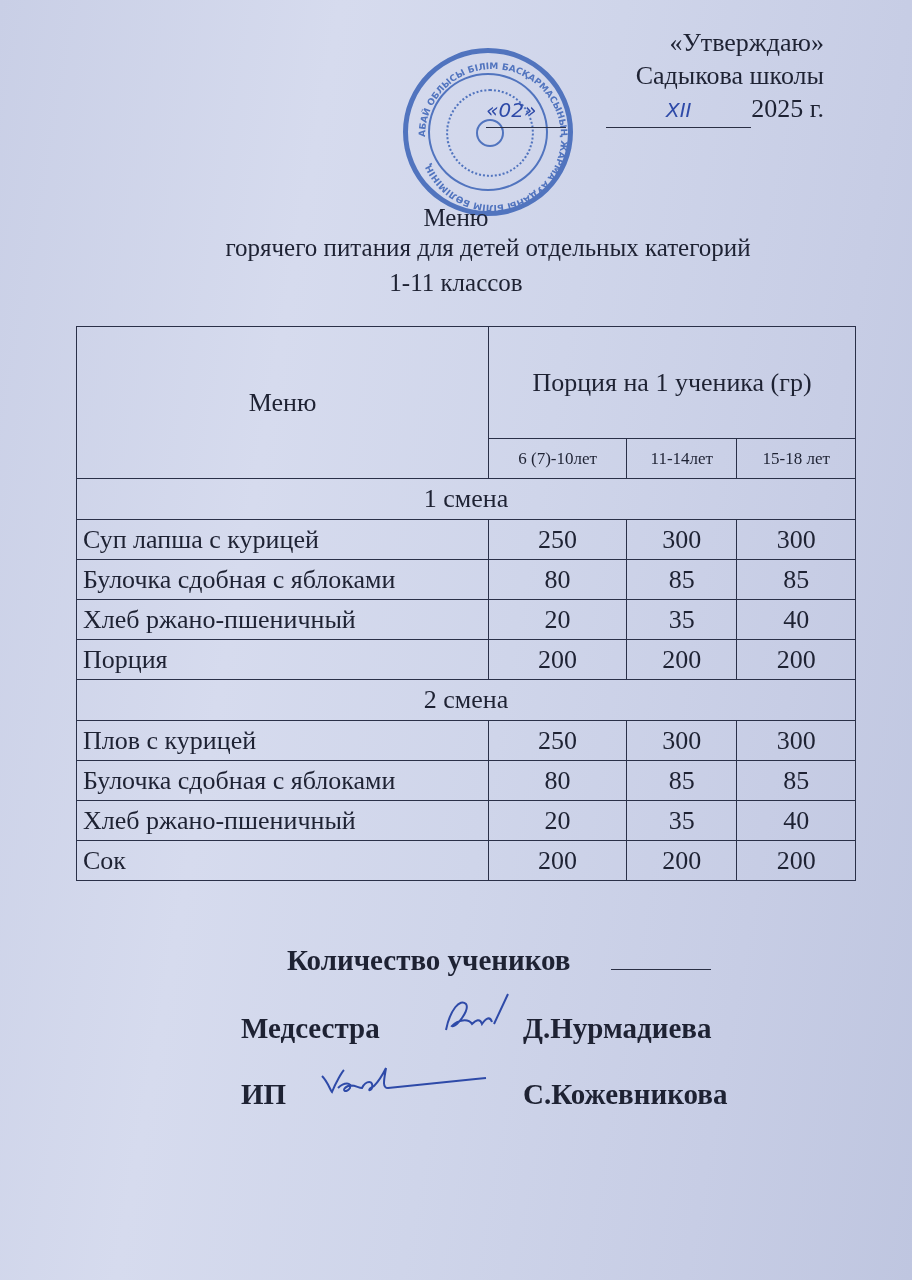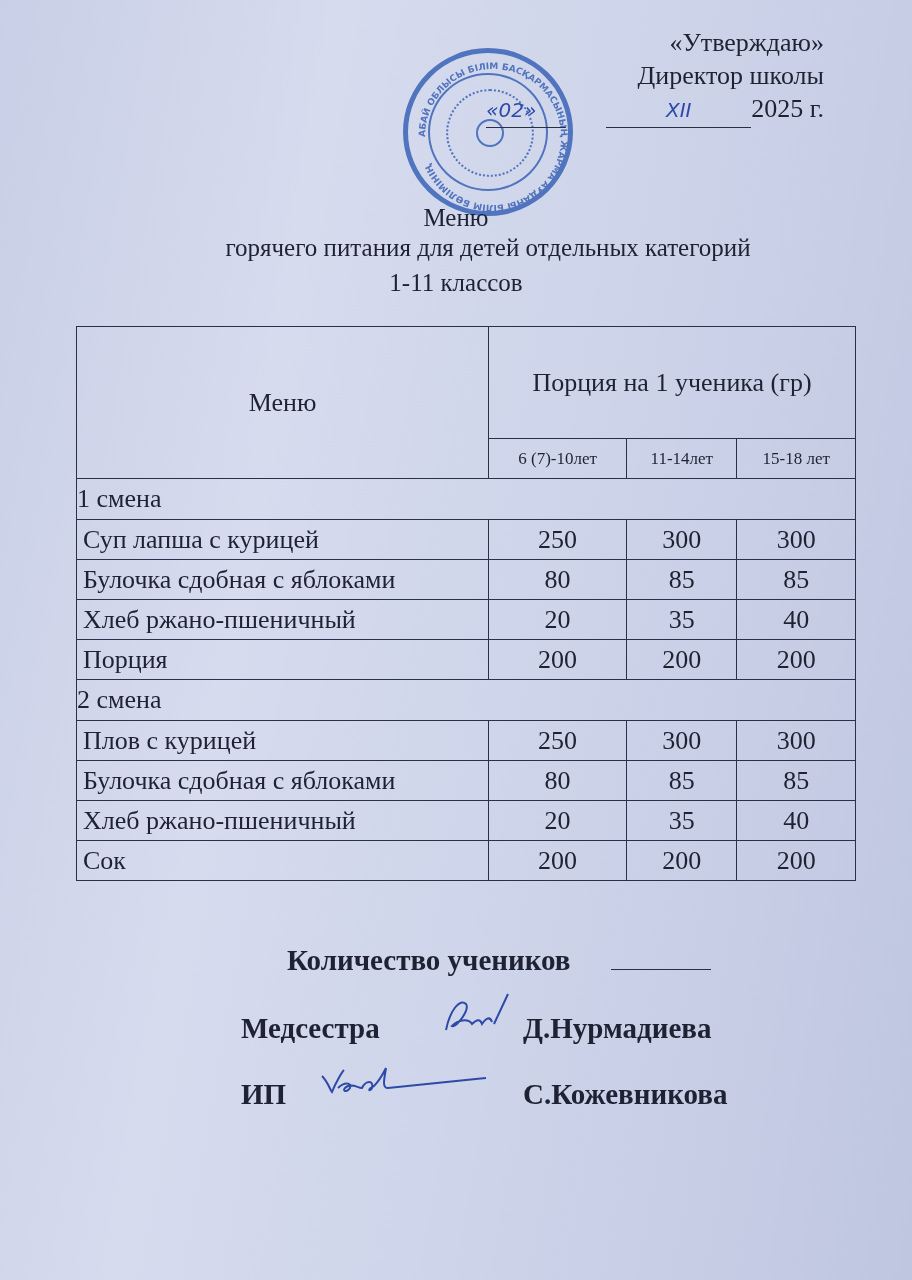--- a/index.html
+++ b/index.html
@@ -47,21 +47,21 @@
     font-size:26px;
   }
   table.menu td, table.menu th {
     border:1.5px solid #2a3048; font-weight:normal; padding:0;
   }
   .c-name { width:405px; text-align:left; padding-left:6px !important; }
   .c-num { text-align:center; }
   .h-main { height:112px; }
   .h-sub { height:40px; font-size:17px; }
   .row { height:40px; }
-  .shift { height:40px; text-align:left; }
+  .shift { height:40px; text-align:center; }
   .footer { position:absolute; font-size:29px;font-weight:bold; }
   .sig { position:absolute; }
 </style>
 </head>
 <body>
 
 <div class="stamp">
   <div class="inner"></div>
   <div class="emblem"></div>
   <svg width="170" height="168" viewBox="0 0 170 168">
@@ -69,21 +69,21 @@
       <path id="ringOuter" d="M 85,84 m -68,0 a 68,68 0 1,1 136,0 a 68,68 0 1,1 -136,0"></path>
     </defs>
     <text font-size="9" fill="#3b63b7" font-family="DejaVu Sans, sans-serif" font-weight="bold">
       <textPath href="#ringOuter">АБАЙ ОБЛЫСЫ БІЛІМ БАСҚАРМАСЫНЫҢ ЖАРМА АУДАНЫ БІЛІМ БӨЛІМІНІҢ</textPath>
     </text>
   </svg>
 </div>
 
 <div class="approve">
   <span class="line">«Утверждаю»</span>
-  <span class="line">Директор школы</span>
+  <span class="line">Садыкова школы</span>
   <span class="line">
     <span class="uline" style="width:80px; text-align:left;"><span class="hand" style="font-size:20px;">«02»</span></span><span class="uline" style="width:145px; text-align:center;"><span class="hand" style="font-size:20px;">XII</span></span><span>2025 г.</span>
   </span>
 </div>
 
 <div class="title" style="top:203px;">Меню</div>
 <div class="title" style="top:233px;padding-left:32px;">горячего питания для детей отдельных категорий</div>
 <div class="title" style="top:268px;">1-11 классов</div>
 
 <table class="menu">

